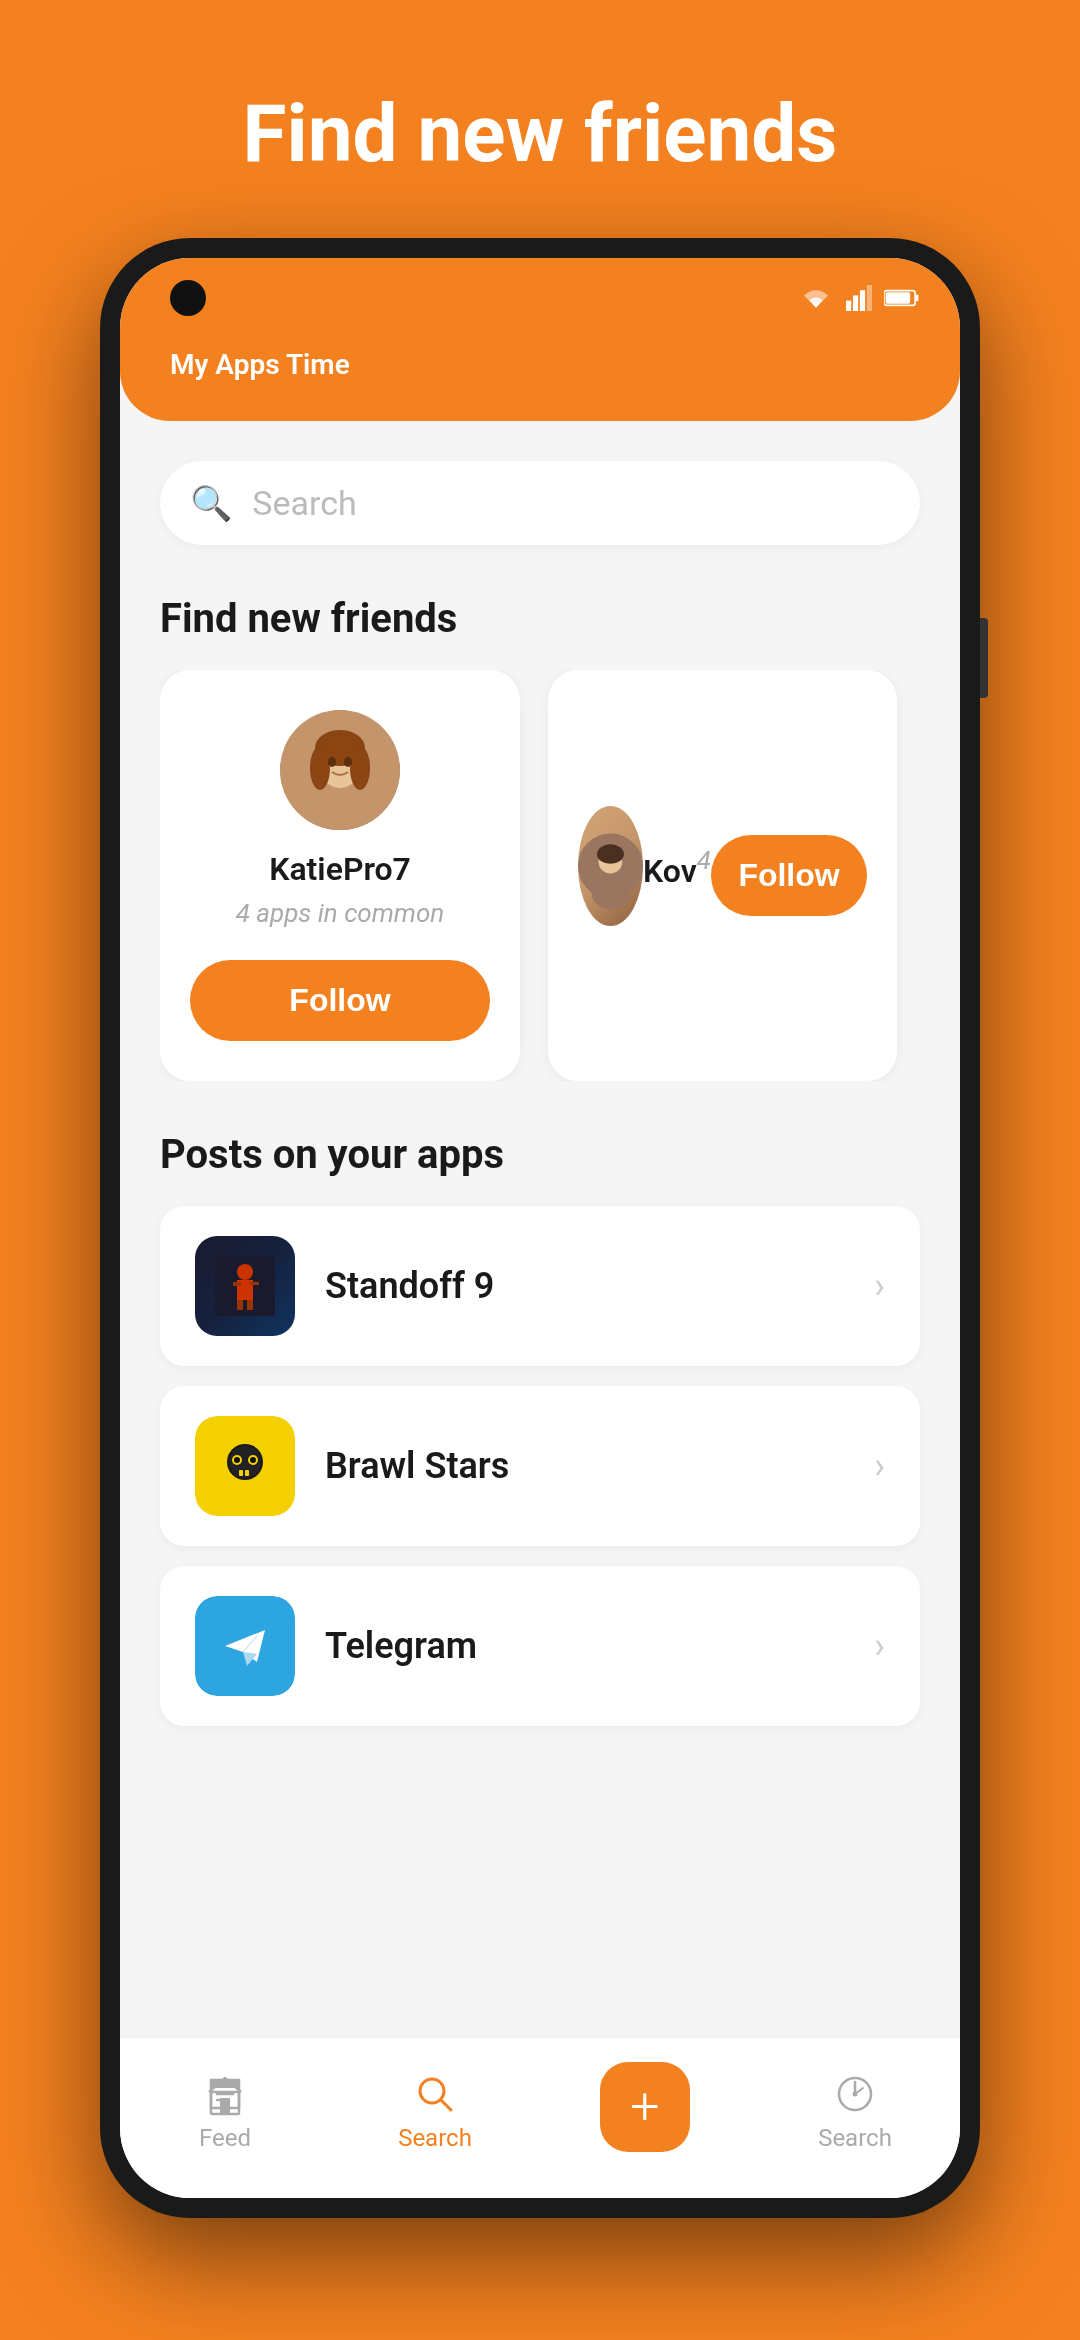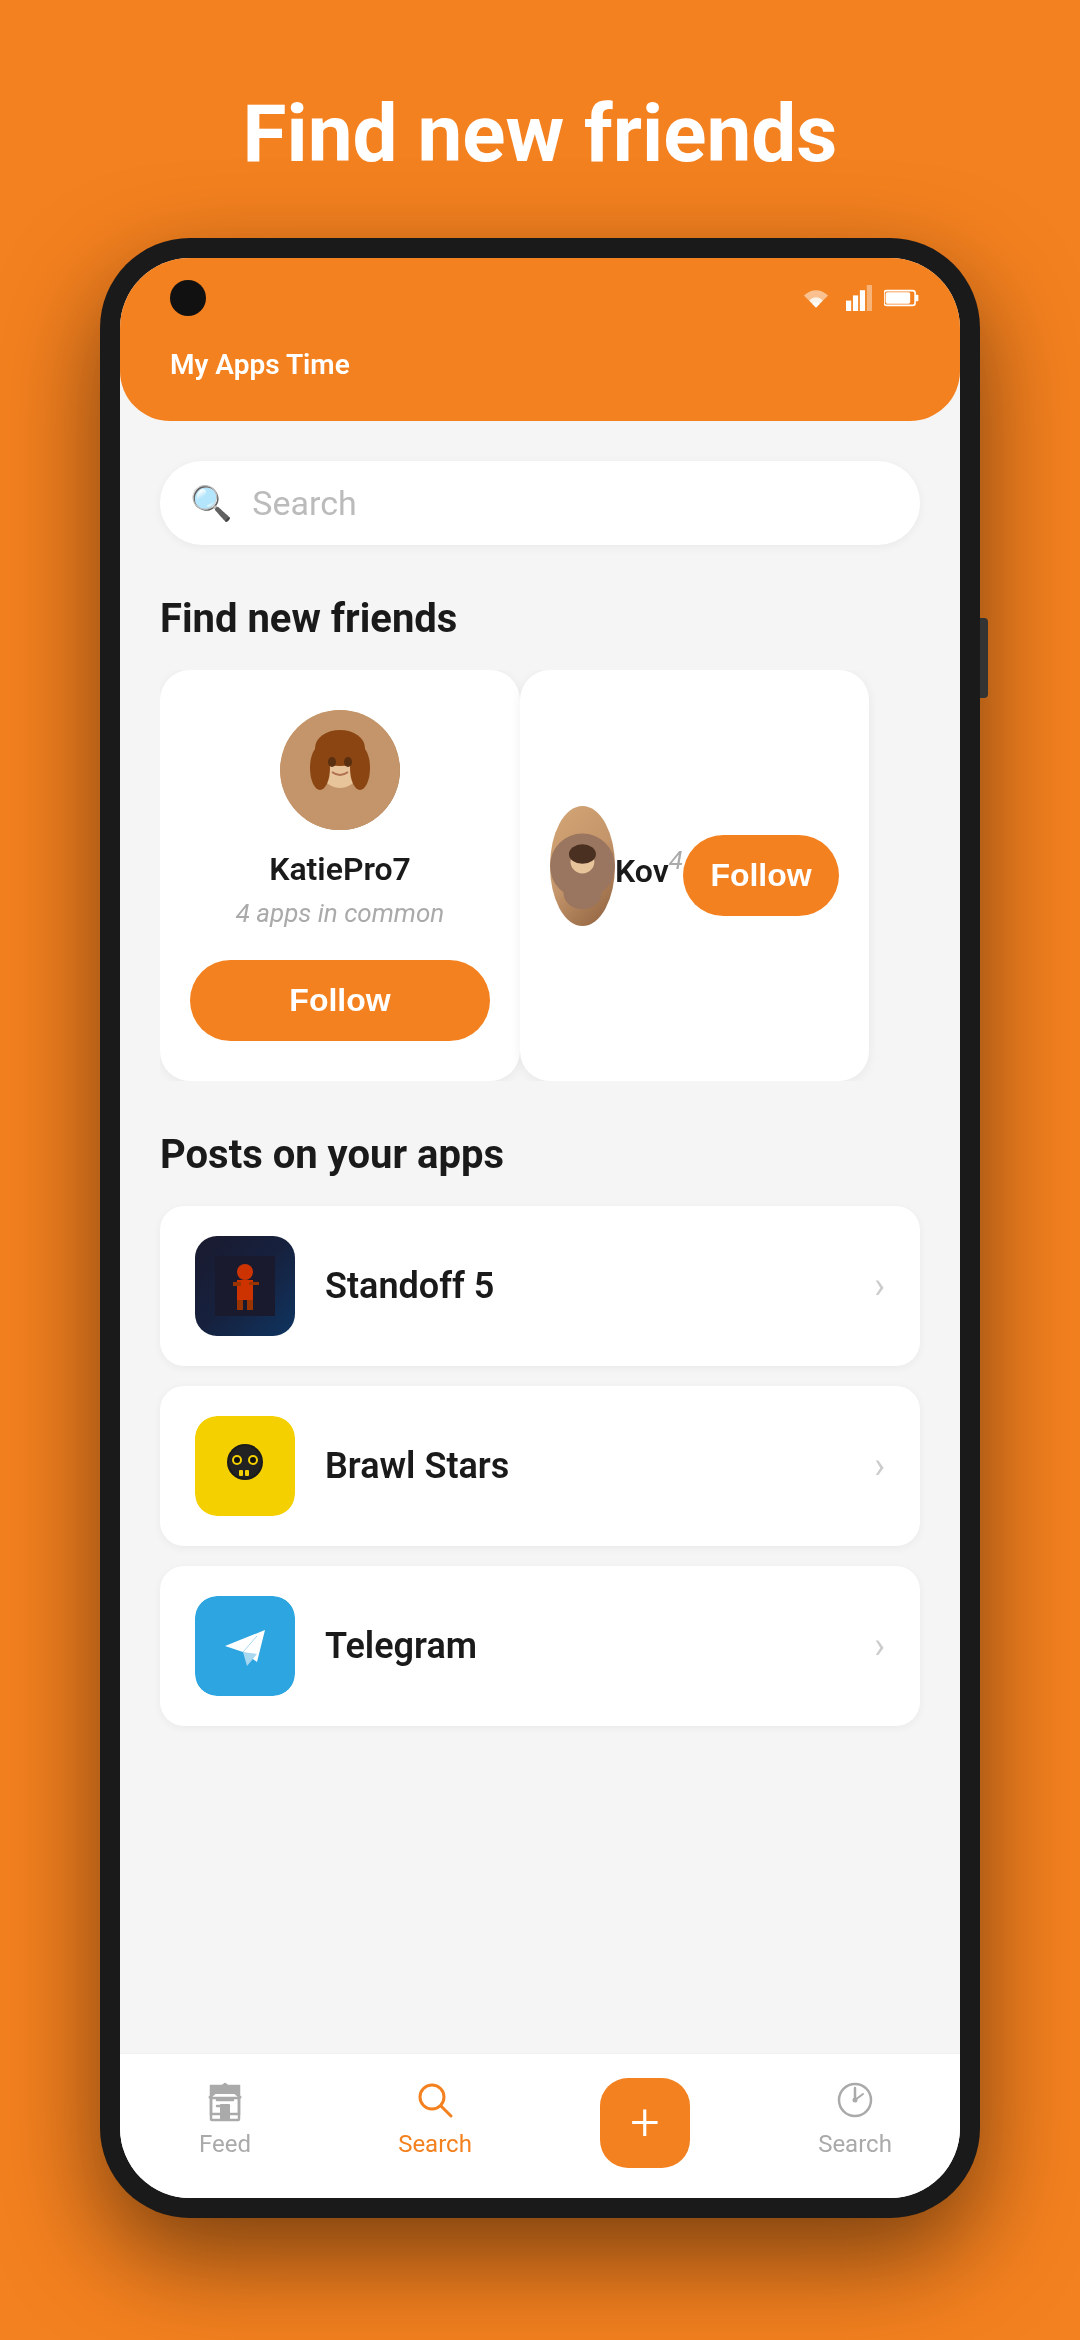--- a/index.html
+++ b/index.html
@@ -138,20 +138,21 @@
     .section-title {
       font-size: 40px;
       font-weight: 700;
       color: #1a1a1a;
       margin-bottom: 28px;
     }
 
     
     .friends-container {
       display: flex;
+      gap: 28px;
       margin-bottom: 50px;
       overflow: hidden;
     }
 
     .friend-card {
       background: white;
       border-radius: 30px;
       padding: 40px 30px 40px 30px;
       display: flex;
       flex-direction: column;
@@ -276,23 +277,23 @@
 
     .chevron-right {
       color: #ccc;
       font-size: 36px;
     }
 
     
     .bottom-nav {
       background: white;
       display: flex;
-      align-items: flex-start;
+      align-items: flex-end;
       justify-content: space-around;
-      padding: 24px 0 30px 0;
+      padding: 24px 0 46px 0;
       flex-shrink: 0;
       border-top: 1px solid #f0f0f0;
     }
 
     .nav-item {
       display: flex;
       flex-direction: column;
       align-items: center;
       gap: 8px;
       flex: 1;
@@ -432,21 +433,21 @@
 
                 <circle cx="30" cy="16" r="8" fill="#cc3300"></circle>
                 <rect x="22" y="24" width="16" height="20" fill="#cc3300"></rect>
                 <rect x="18" y="26" width="8" height="4" fill="#993300"></rect>
                 <rect x="34" y="26" width="10" height="3" fill="#993300"></rect>
                 <rect x="22" y="44" width="6" height="10" fill="#993300"></rect>
                 <rect x="32" y="44" width="6" height="10" fill="#993300"></rect>
               </svg>
             </div>
           </div>
-          <span class="app-post-name">Standoff 5</span>
+          <span class="app-post-name">Standoff 9</span>
           <span class="chevron-right">›</span>
         </div>
 
         <div class="app-post-item">
           <div class="app-icon-wrapper">
             <div class="app-icon-brawl">
               <svg viewBox="0 0 60 60" width="60" height="60">
                 <rect width="60" height="60" rx="12" fill="#f5d000"></rect>
 
                 <circle cx="30" cy="26" r="18" fill="#1a1a1a"></circle>

